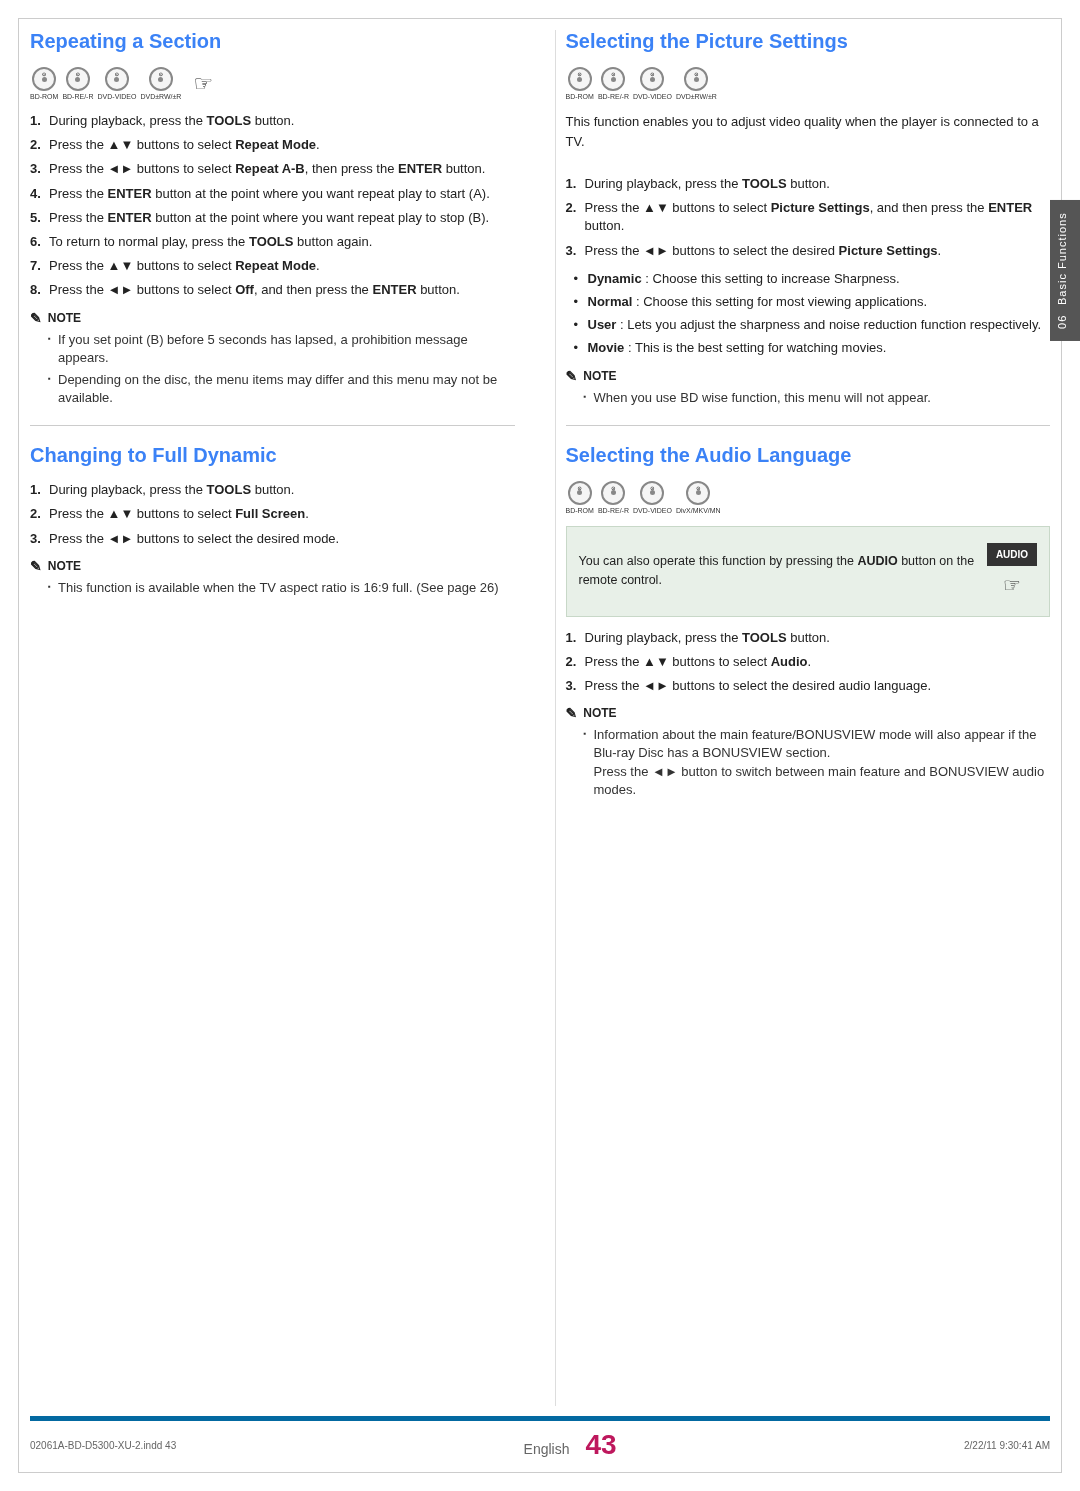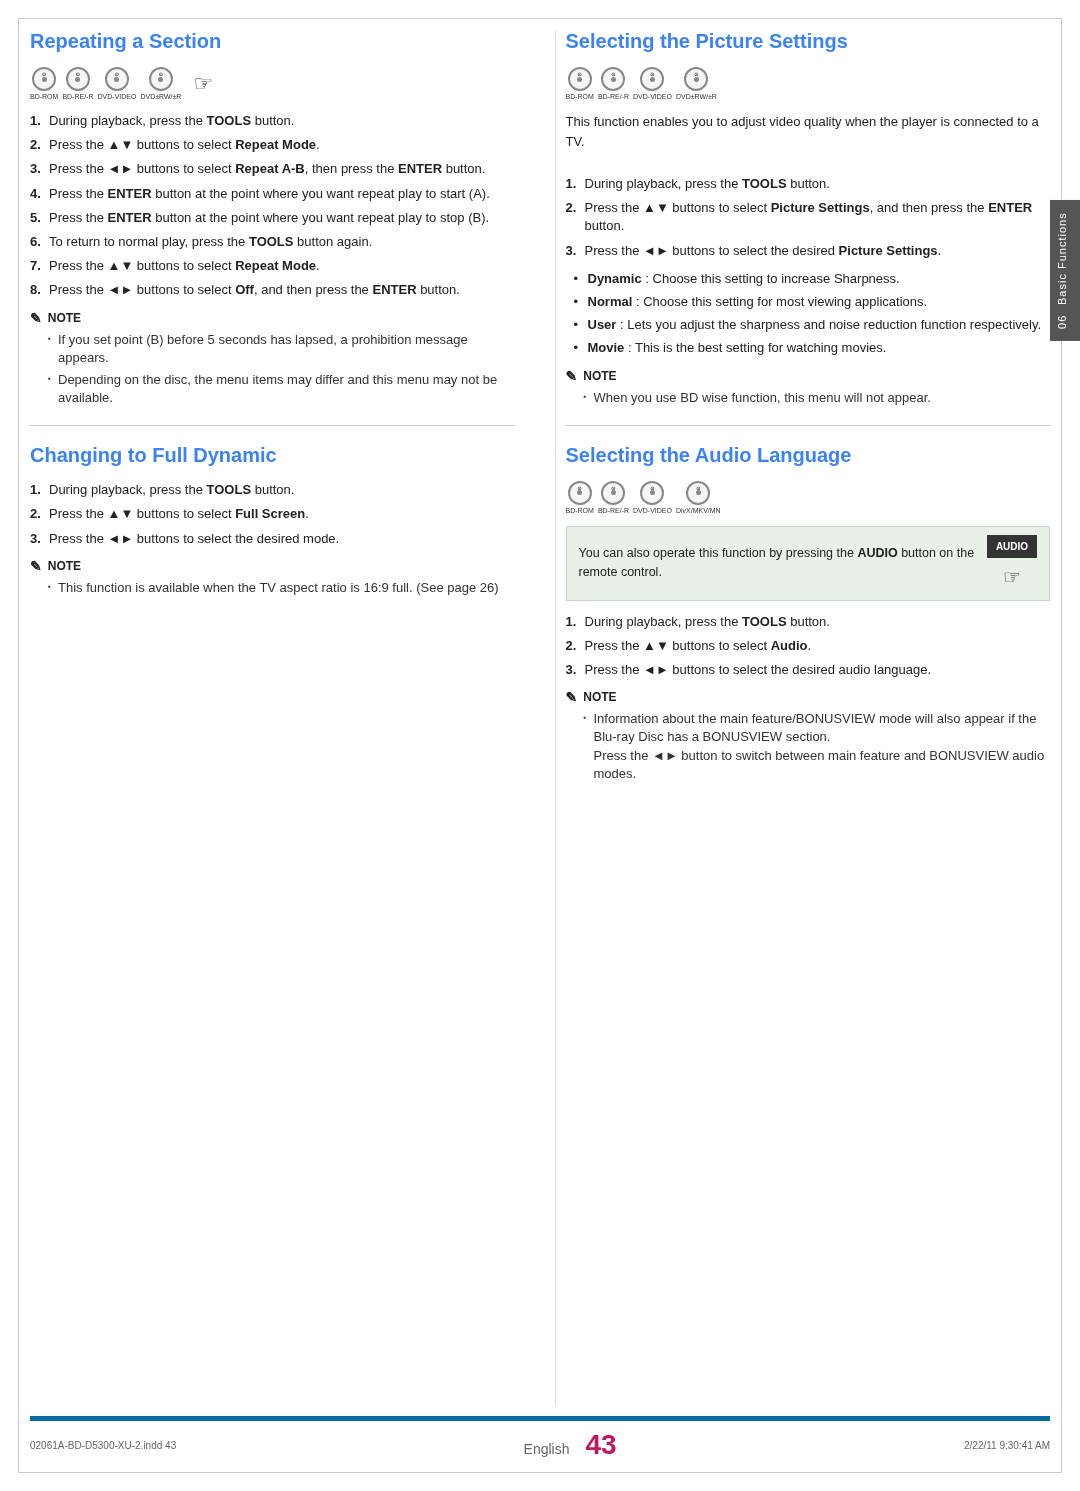--- a/index.html
+++ b/index.html
@@ -185,21 +185,21 @@
 
     .bullet-list li::before {
       content: '•';
       position: absolute;
       left: 0;
     }
 
     .highlight-box {
       background: #e8f0e8;
       border: 1px solid #c8d8c8;
-      padding: 8px 12px;
+      padding: 16px 12px;
       margin-bottom: 12px;
       font-size: 12.5px;
       line-height: 1.5;
       display: flex;
       align-items: center;
       gap: 10px;
     }
 
     .audio-badge {
       background: #333;

